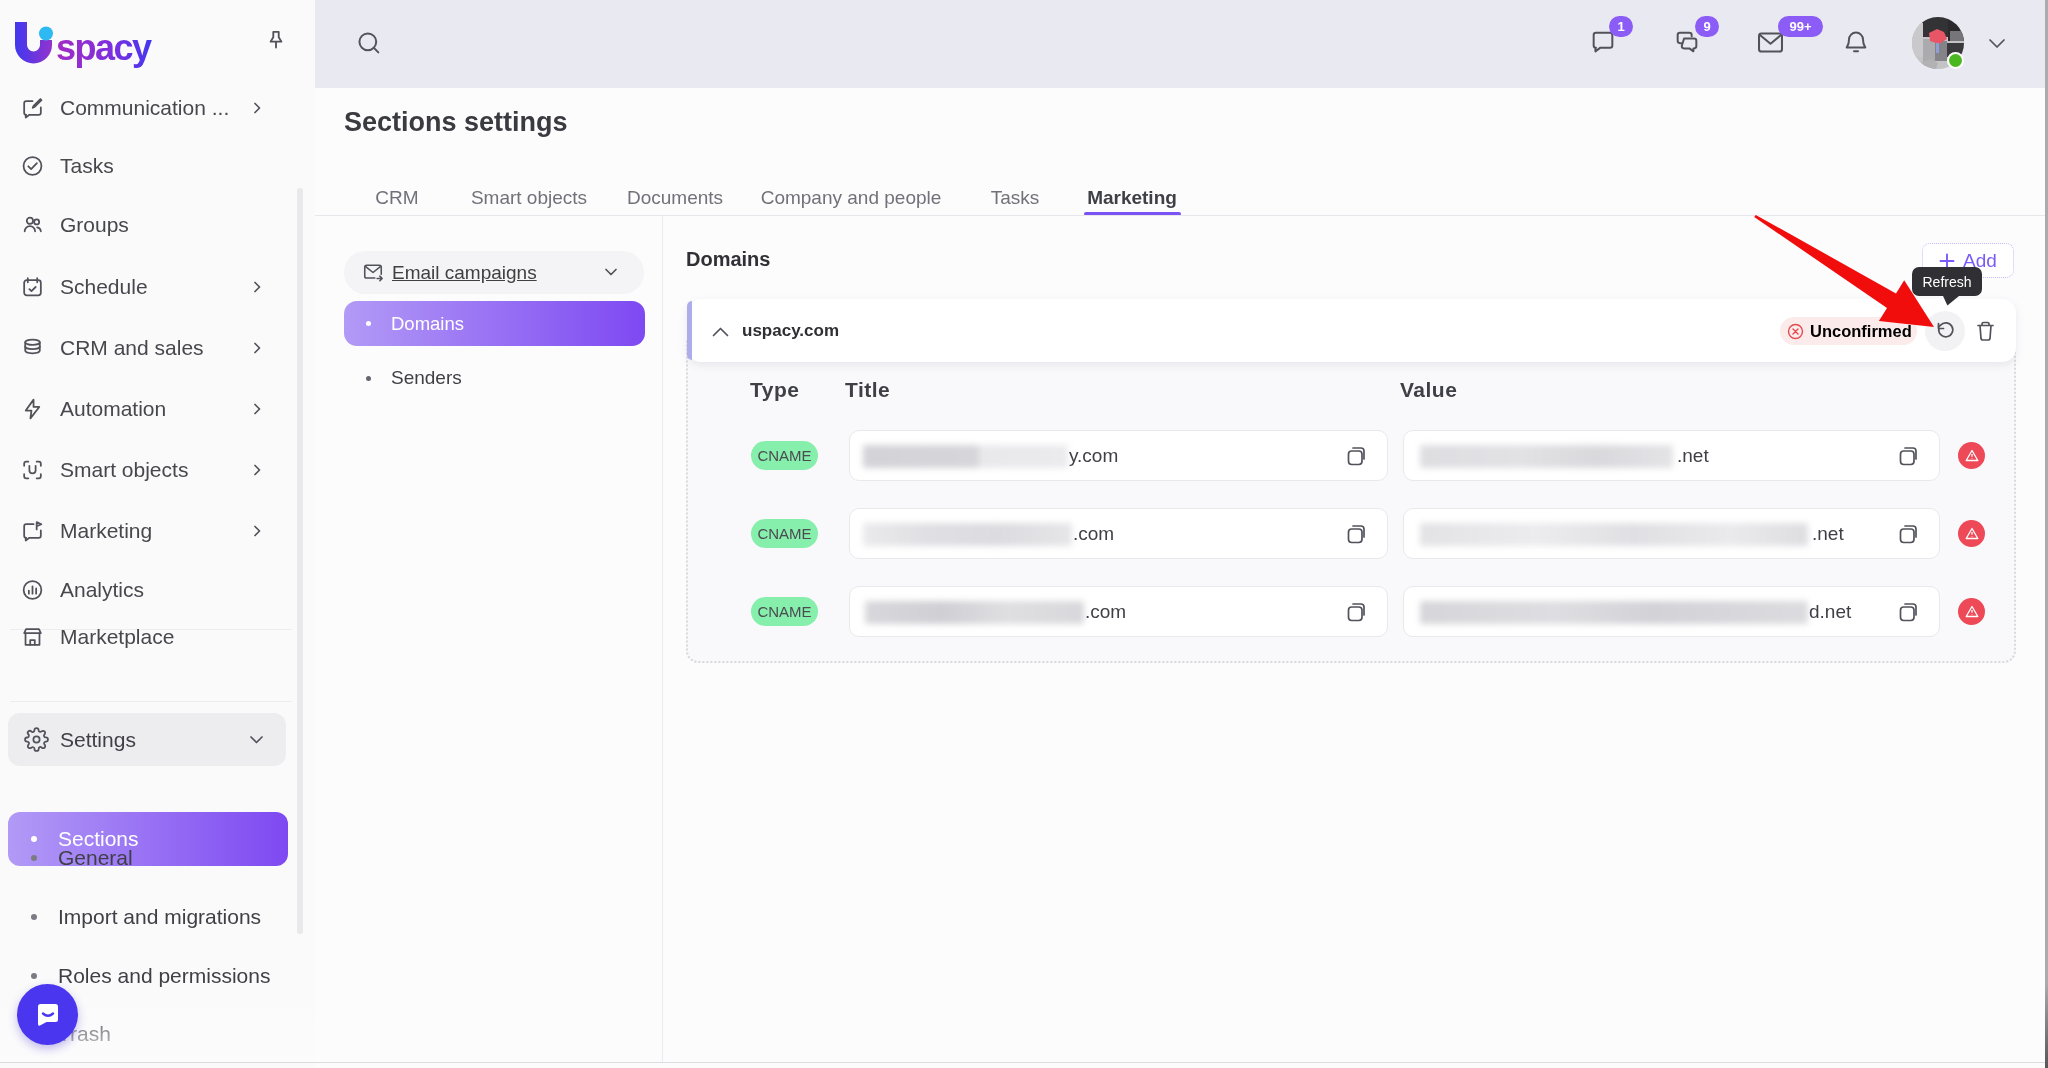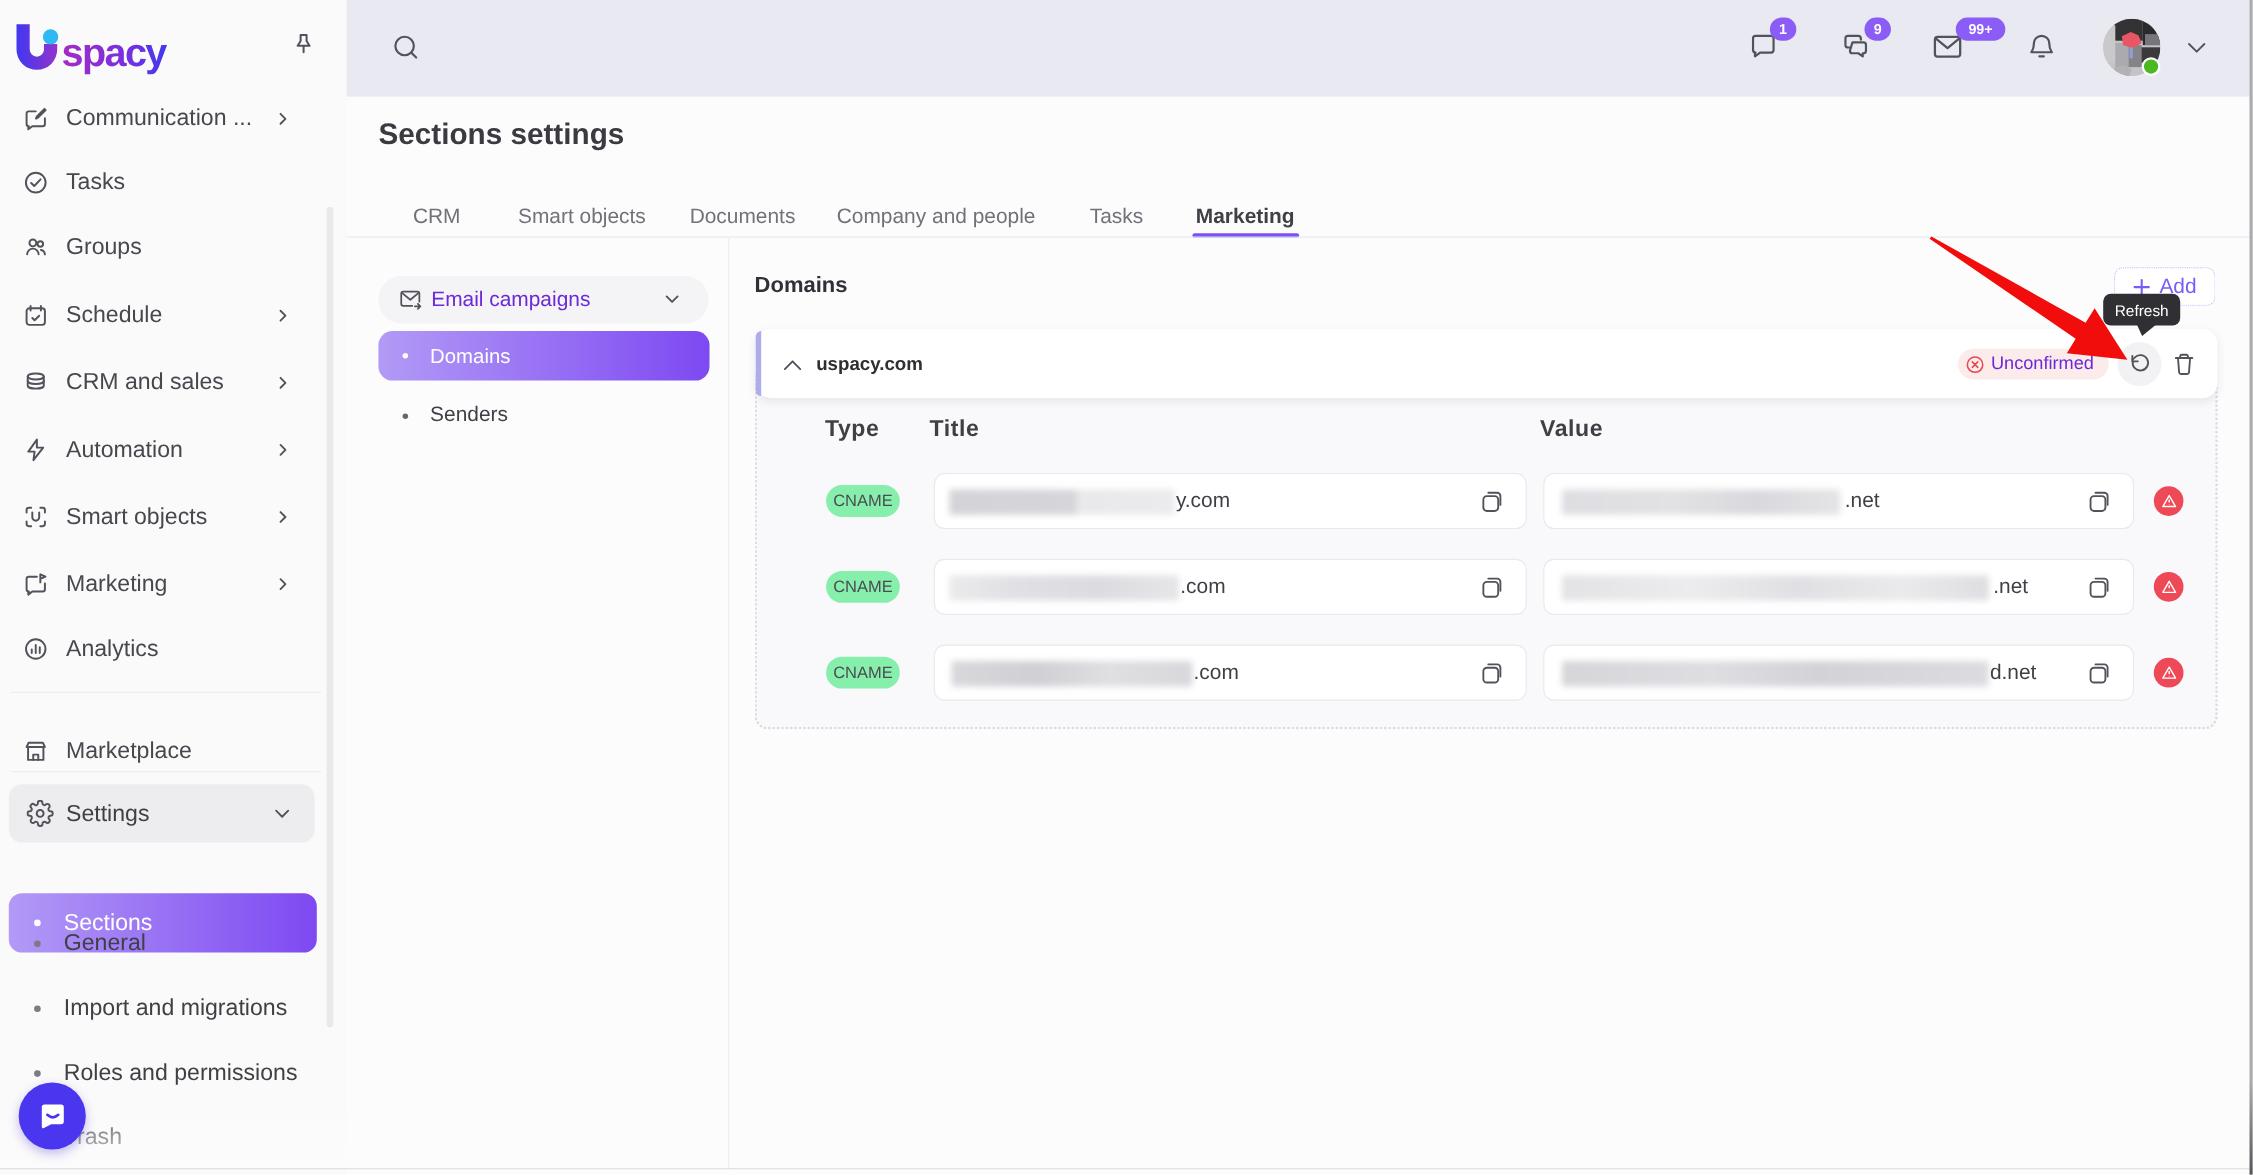--- a/index.html
+++ b/index.html
@@ -138,21 +138,21 @@
         </svg>
     </div>
     <div class="snav" style="top:568px;">
       <svg class="sic ic" width="25" height="25" viewBox="0 0 24 24">
           <circle cx="12" cy="12" r="8.5"></circle>
           <path d="M8.5 15.5 v-3 M12 15.5 V8.5 M15.5 15.5 v-5"></path>
         </svg>
       <span class="slb">Analytics</span>
     </div>
     <div class="sdiv" style="top:629px;"></div>
-    <div class="snav" style="top:661px;padding-left:30px;">
+    <div class="snav" style="top:615px;padding-left:30px;">
       <svg class="sic ic" width="25" height="25" viewBox="0 0 24 24">
           <path d="M4 8.2 L5.8 4.5 h12.4 L20 8.2 Z"></path>
           <path d="M5.3 8.5 v11 h13.4 v-11"></path>
           <path d="M9.8 19.5 v-4.6 h4.4 v4.6"></path>
         </svg>
       <span class="slb">Marketplace</span>
     </div>
     <div class="sdiv" style="top:701px;"></div>
 
     <div class="abs" style="left:8px; top:713px; width:278px; height:53px; background:#ededf0; border-radius:12px;">
@@ -261,21 +261,21 @@
     <div class="abs" style="left:769px; top:124px; width:97px; height:3.5px; border-radius:2px; background:#7a52f5;"></div>
     <div class="abs" style="left:0; top:127px; width:1730px; height:1px; background:#e8e8ec;"></div>
     <div class="abs" style="left:347px; top:128px; width:1px; height:846px; background:#ebebee;"></div>
 
     <div class="abs" style="left:29px; top:163px; width:300px; height:43px; background:#f4f4f6; border-radius:21px;">
       <svg class="ic abs" style="left:18px; top:11px;" width="22" height="21" viewBox="0 0 24 22" stroke-width="1.8">
         <path d="M21 13 V5 a2 2 0 0 0 -2 -2 H5 a2 2 0 0 0 -2 2 v10 a2 2 0 0 0 2 2 h9"></path>
         <path d="M4 4.5 L12 11 L20 4.5"></path>
           <path d="M16.5 17.5 h5.5 M19.5 15 l2.5 2.5 -2.5 2.5"></path>
       </svg>
-      <span class="abs" style="left:48px; top:50%; transform:translateY(-50%); font-size:19px; color:#6d28d9;">Email campaigns</span>
+      <span class="abs" style="left:48px; top:50%; transform:translateY(-50%); font-size:19px; color:#404040;text-decoration:underline;">Email campaigns</span>
       <svg class="ic abs" style="right:26px; top:17px;" width="14" height="9" viewBox="0 0 14 9" stroke-width="1.8">
           <path d="M2 1.5 L7 6.5 L12 1.5"></path>
         </svg>
     </div>
     <div class="abs" style="left:29px; top:213px; width:301px; height:45px; background:linear-gradient(90deg,#b29af6,#7e49f2); border-radius:13px;">
       <span class="abs" style="left:22px; top:50%; width:5px; height:5px; margin-top:-2.5px; border-radius:50%; background:#fff;"></span>
       <span class="abs" style="left:47px; top:50%; transform:translateY(-50%); font-size:18.5px; color:#fff;">Domains</span>
     </div>
     <div class="abs" style="left:51px; top:288px; width:5px; height:5px; border-radius:50%; background:#66666e;"></div>
     <div class="abs" style="left:76px; top:279px; font-size:19px; color:#3f3f46;">Senders</div>
@@ -294,21 +294,21 @@
       <div class="abs" style="left:0; top:2px; width:5px; height:59px; background:#aeadec; border-radius:14px 0 0 14px;"></div>
       <svg class="ic abs" style="left:24px; top:27px;" width="19" height="12" viewBox="0 0 19 12" stroke-width="2">
           <path d="M2.5 9.5 L9.5 2.5 L16.5 9.5"></path>
         </svg>
       <span class="abs" style="left:55px; top:50%; transform:translateY(-50%); font-size:17px; font-weight:bold; color:#2e2e33;">uspacy.com</span>
       <div class="abs" style="left:1093px; top:18px; width:137px; height:28px; background:#fcebeb; border-radius:14px;">
         <svg class="abs" style="left:7px; top:5.5px;" width="17" height="17" viewBox="0 0 17 17" stroke="#e5484d" stroke-width="1.4" fill="none" stroke-linecap="round">
             <circle cx="8.5" cy="8.5" r="7"></circle>
             <path d="M6 6 l5 5 M11 6 l-5 5"></path>
           </svg>
-        <span class="abs" style="left:30px; top:50%; transform:translateY(-50%); font-size:16.5px; font-weight:400; color:#6d28d9;text-align:center;">Unconfirmed</span>
+        <span class="abs" style="left:30px; top:50%; transform:translateY(-50%); font-size:16.5px; font-weight:700; color:#000000;text-align:center;">Unconfirmed</span>
       </div>
       <div class="abs" style="left:1238px; top:12px; width:40px; height:40px; border-radius:50%; background:#f2f2f4;"></div>
       <svg class="ic abs" style="left:1248px; top:21px;" width="20" height="20" viewBox="0 0 20 20" stroke-width="1.8">
           <path d="M3.5 3.5 V8.5 H8.5"></path>
           <path d="M3.9 8.5 A7 7 0 1 0 5.6 5.1 L3.5 7"></path>
         </svg>
       <svg class="ic abs" style="left:1288px; top:21px;" width="21" height="22" viewBox="0 0 21 22" stroke-width="1.7">
           <path d="M3 5.5 h15 M7 5.5 V4 a1.5 1.5 0 0 1 1.5 -1.5 h4 A1.5 1.5 0 0 1 14 4 v1.5 M5 5.5 l1 13 a1.8 1.8 0 0 0 1.8 1.5 h5.4 a1.8 1.8 0 0 0 1.8 -1.5 l1 -13"></path>
         </svg>
     </div>

